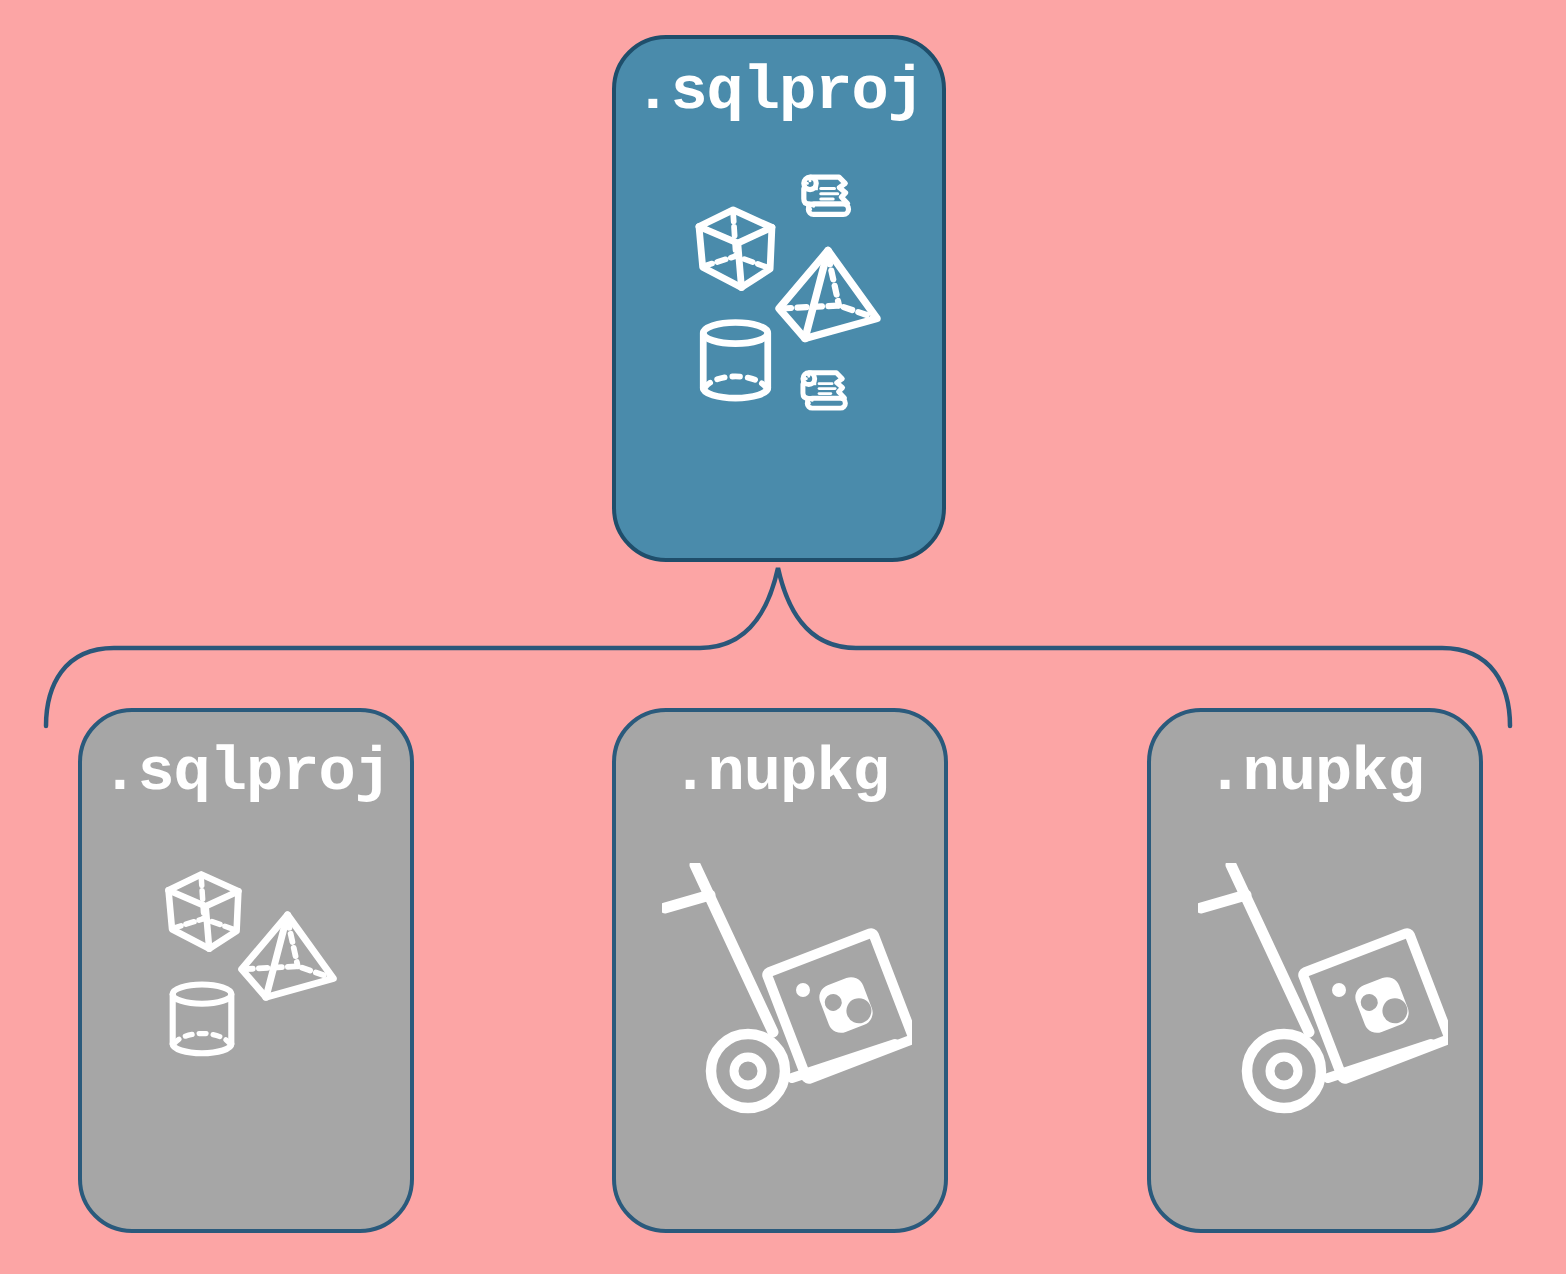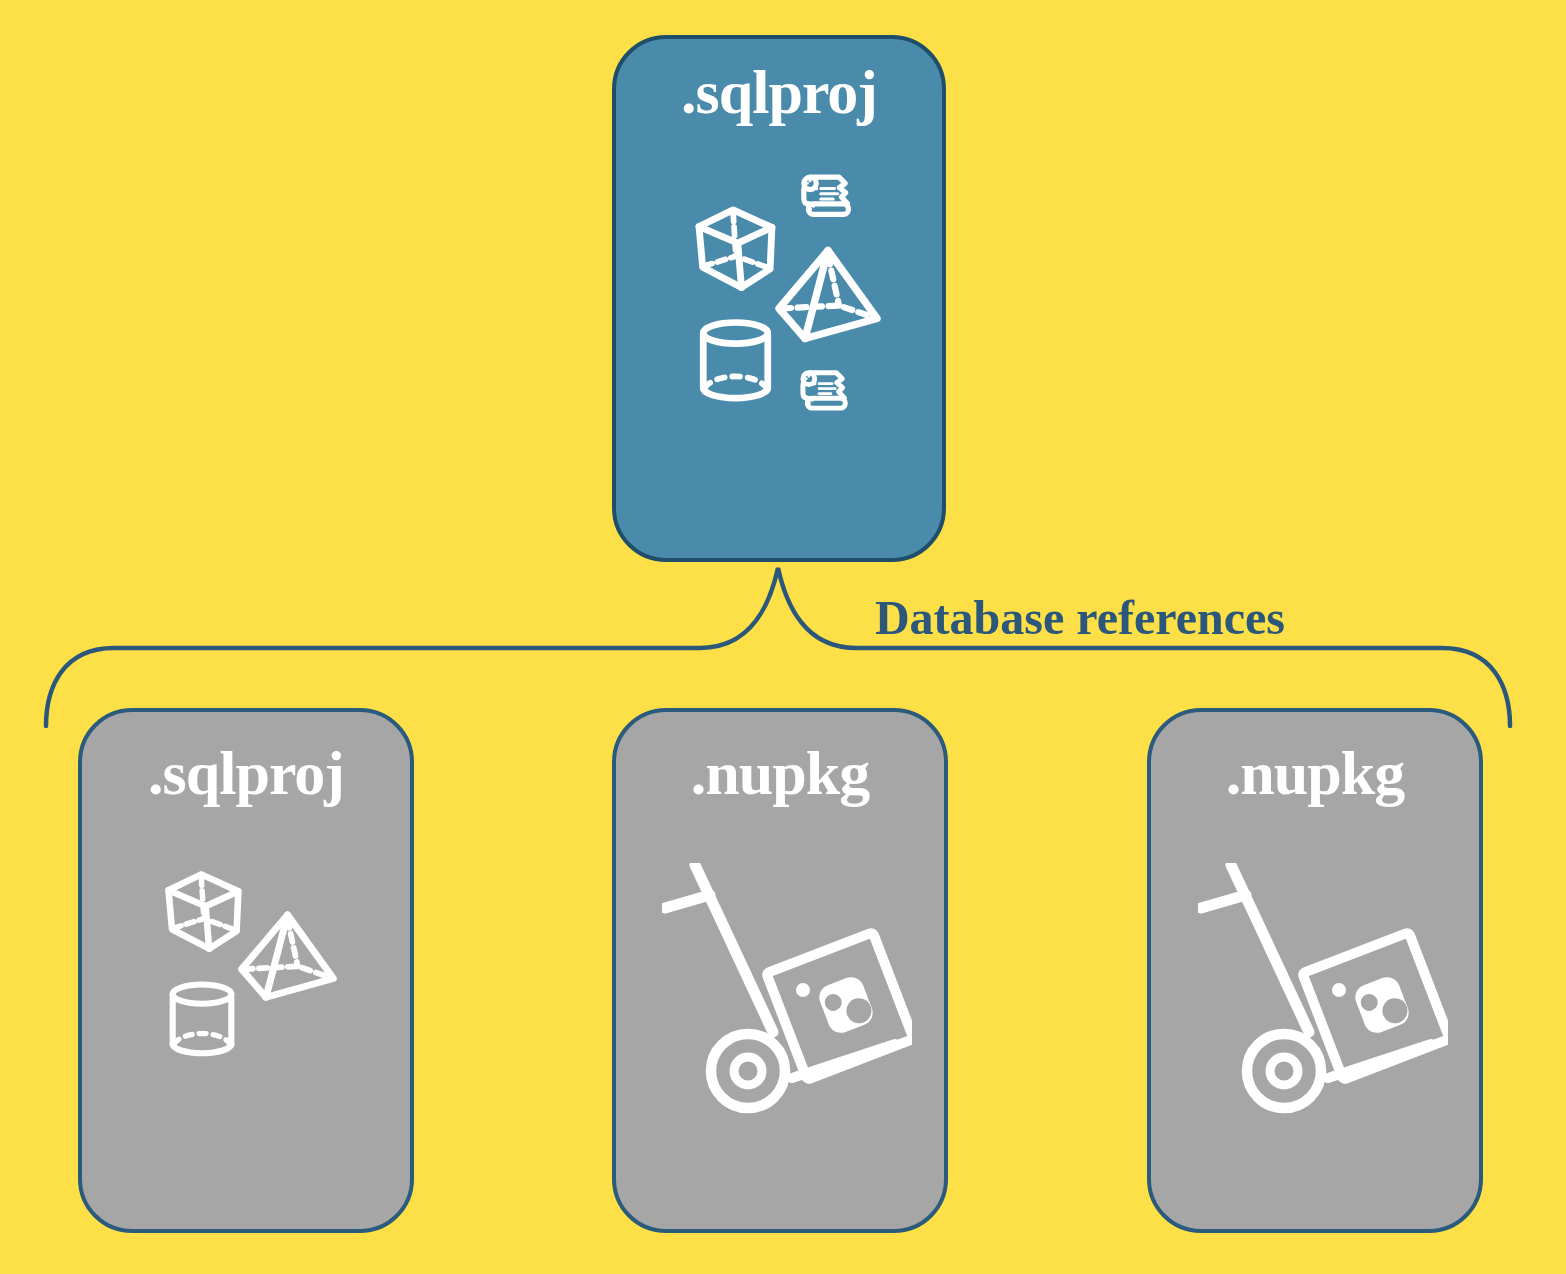--- a/index.html
+++ b/index.html
@@ -1,20 +1,20 @@
 <!DOCTYPE html>
 <html><head>
 <meta charset="utf-8">
 <style>
   html,body { margin:0; padding:0; background:#ffffff; }
   .canvas {
     position:relative;
     width:1566px; height:1274px;
-    background:#fde047;
-    font-family:Liberation Serif, serif;
+    background:#fca5a5;
+    font-family:Liberation Mono, monospace;
     overflow:hidden;
   }
   .box {
     position:absolute;
     box-sizing:border-box;
     border-radius:54px;
     border:4.5px solid #2a5a7c;
   }
   .box-top  { left:612px;  top:35px;  width:334px; height:527px; background:#4a8bab; border-color:#1f4e6b; }
   .box-a    { left:78px;   top:708px; width:336px; height:525px; background:#a6a6a6; }
@@ -60,21 +60,20 @@
   </div>
 
   <div class="box box-b">
     <div class="box-title">.nupkg</div>
   </div>
 
   <div class="box box-c">
     <div class="box-title">.nupkg</div>
   </div>
 
-  <div class="ref-label">Database references</div>
 
   <svg class="overlay" viewBox="0 0 1566 1274" aria-hidden="true">
     <defs>
 
       <symbol id="sym-cube" viewBox="0 0 92 104">
         <g fill="none" stroke="#ffffff" stroke-linecap="round" stroke-linejoin="round">
           <path d="M7,32 L44,14 L86,33 L49,50 Z" stroke-width="7.4"></path>
           <path d="M7,32 L11,76 L53,98 L84,78 L86,33" stroke-width="7.4"></path>
           <path d="M49,50 L53,98" stroke-width="7.4"></path>
           <g stroke-width="6.2" stroke-dasharray="9.5 6">

